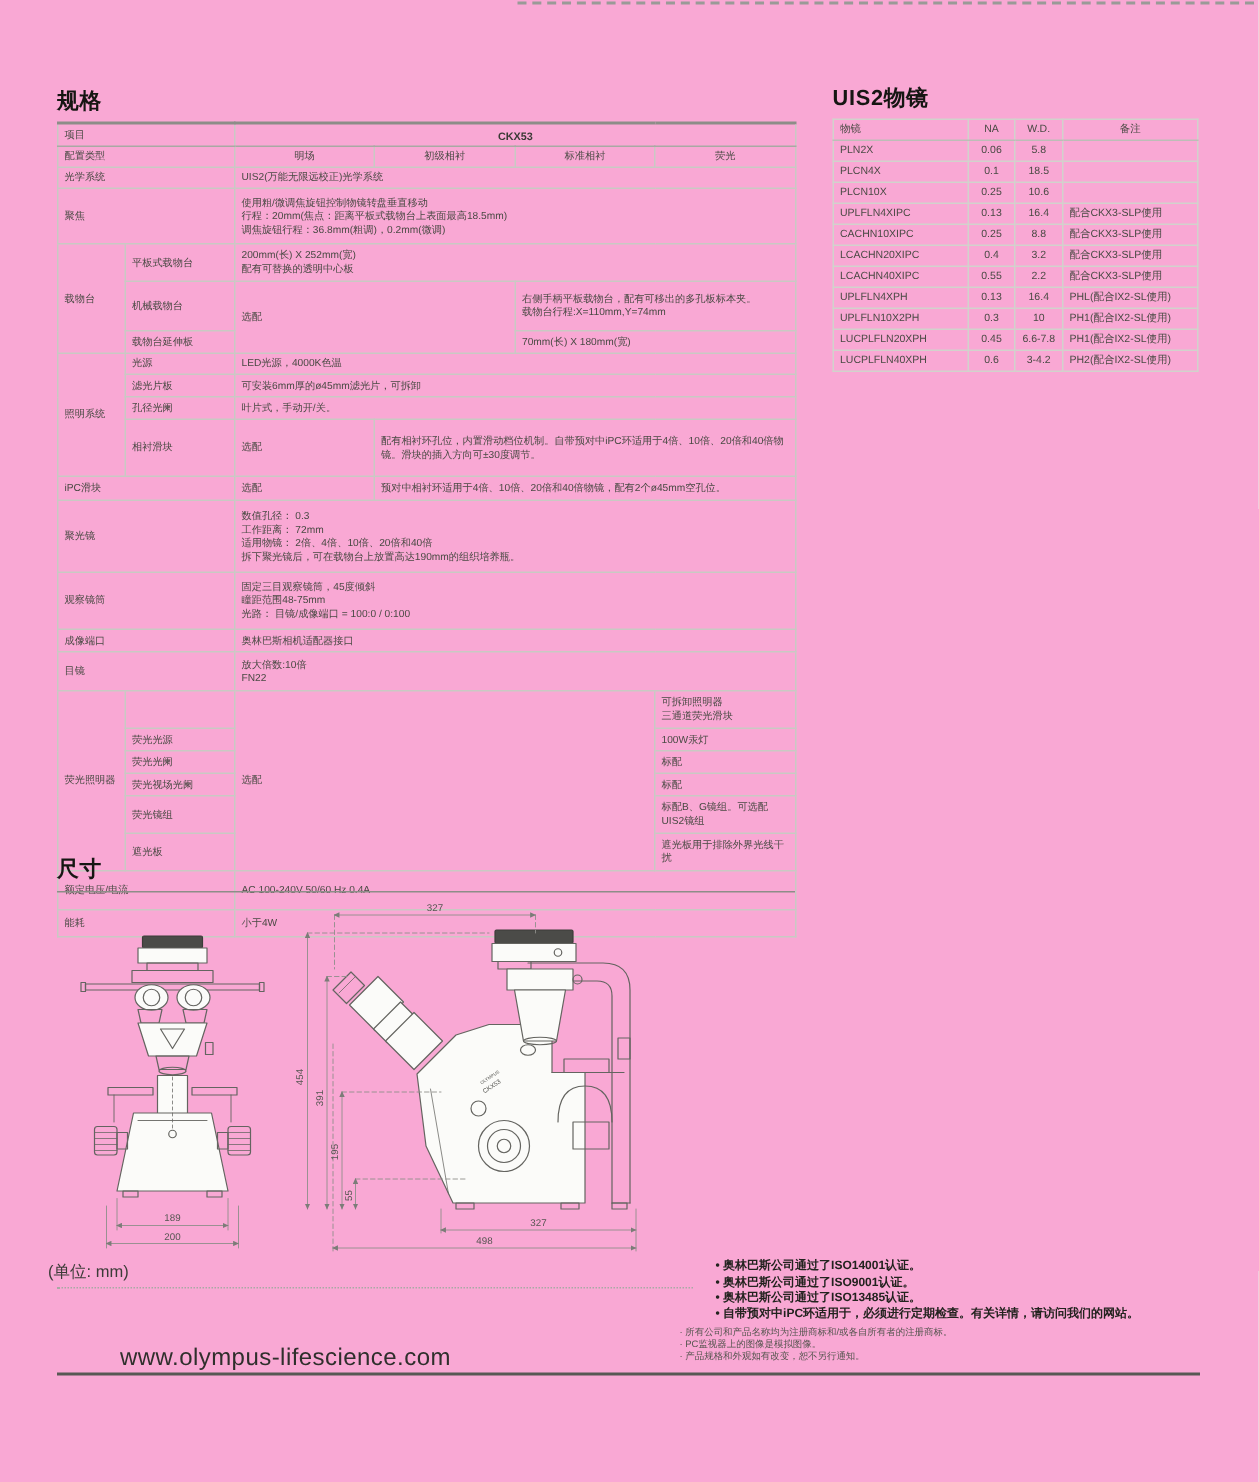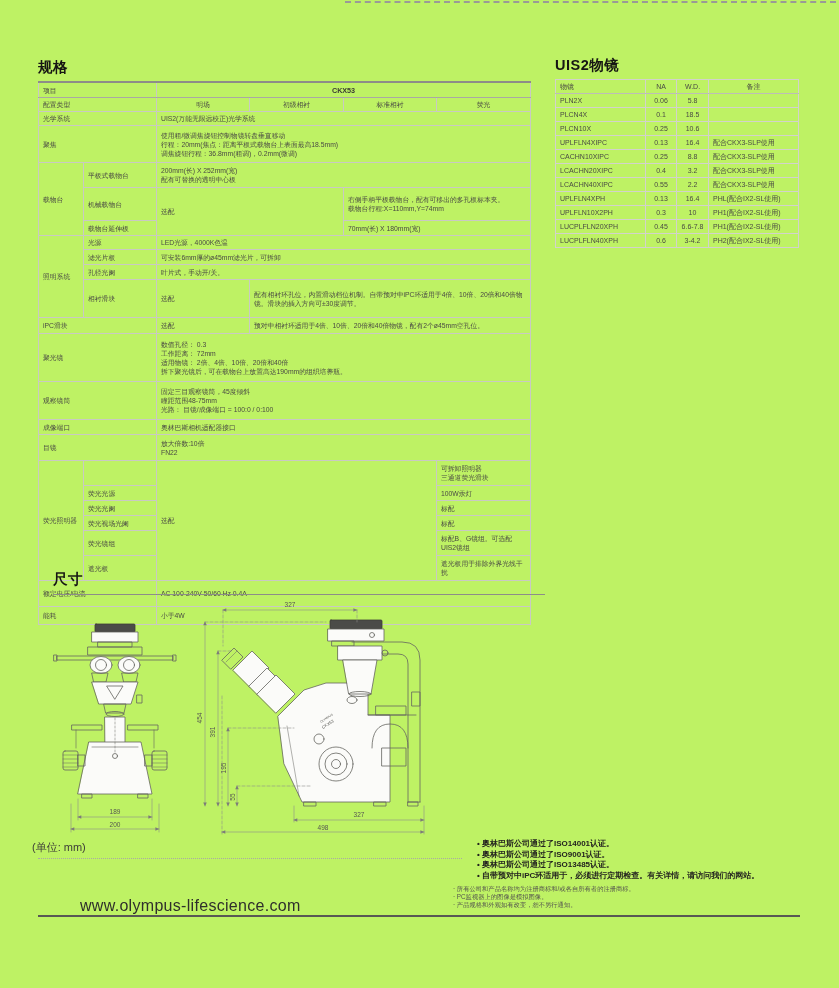--- a/index.html
+++ b/index.html
@@ -1,16 +1,16 @@
 <!DOCTYPE html>
 <html><head>
 <meta charset="utf-8">
 <style>
   html,body{margin:0;padding:0;background:#e8e8e6;}
-  .page{position:relative;width:839px;height:988px;background:#bef264;overflow:hidden;
+  .page{position:relative;width:839px;height:988px;background:#f9a8d4;overflow:hidden;
         font-family:"Liberation Sans", sans-serif;color:#45443f;}
   .top-dashes{position:absolute;left:345px;top:1px;width:491px;border-top:2px dashed #9a9a97;}
 
   h2.sec{font-size:14.5px;font-weight:bold;color:#161613;margin:0 0 4px 0;letter-spacing:.5px;}
 
   
   .spec-wrap{position:absolute;left:38px;top:58px;width:492px;}
   table.spec{border-collapse:collapse;width:492px;table-layout:fixed;
              font-size:6.8px;line-height:9px;color:#4a4a44;}
   table.spec td{border:1px solid #c9c9c3;padding:1px 4px;vertical-align:middle;
@@ -29,21 +29,21 @@
   
   .obj-wrap{position:absolute;left:555px;top:56px;width:243px;}
   table.obj{border-collapse:collapse;width:243px;table-layout:fixed;
             font-size:7px;line-height:9px;color:#4a4a44;border-top:1.5px solid #95958f;}
   table.obj td,table.obj th{border:1px solid #d2d2cc;padding:1px 4px;font-weight:normal;
                             height:11px;text-align:left;overflow:hidden;}
   table.obj th{border-bottom:1px solid #bdbdb7;}
   table.obj .cc{text-align:center;}
 
   
-  .dim-wrap{position:absolute;left:38px;top:570px;width:492px;padding-left:15px;}
+  .dim-wrap{position:absolute;left:38px;top:570px;width:492px;}
   .dim-wrap h2{border-bottom:1.5px solid #8d8d88;padding-bottom:5px;}
   .dim-svg{position:absolute;left:38px;top:596px;}
   .unit-note{position:absolute;left:32px;top:840px;font-size:11px;color:#3c3c38;}
   .unit-rule{position:absolute;left:38px;top:858px;width:424px;border-top:1px dotted #a9a9a4;}
 
   
   .site-url{position:absolute;left:40px;top:897px;font-size:16px;letter-spacing:.3px;color:#2f2f2c;margin-left:40px;}
   .footer-rule{position:absolute;left:38px;top:915px;width:762px;border-top:2px solid #585854;}
   .notes{position:absolute;left:453px;top:839px;width:382px;}
   .notes ul{list-style:none;margin:0;padding:0;}

